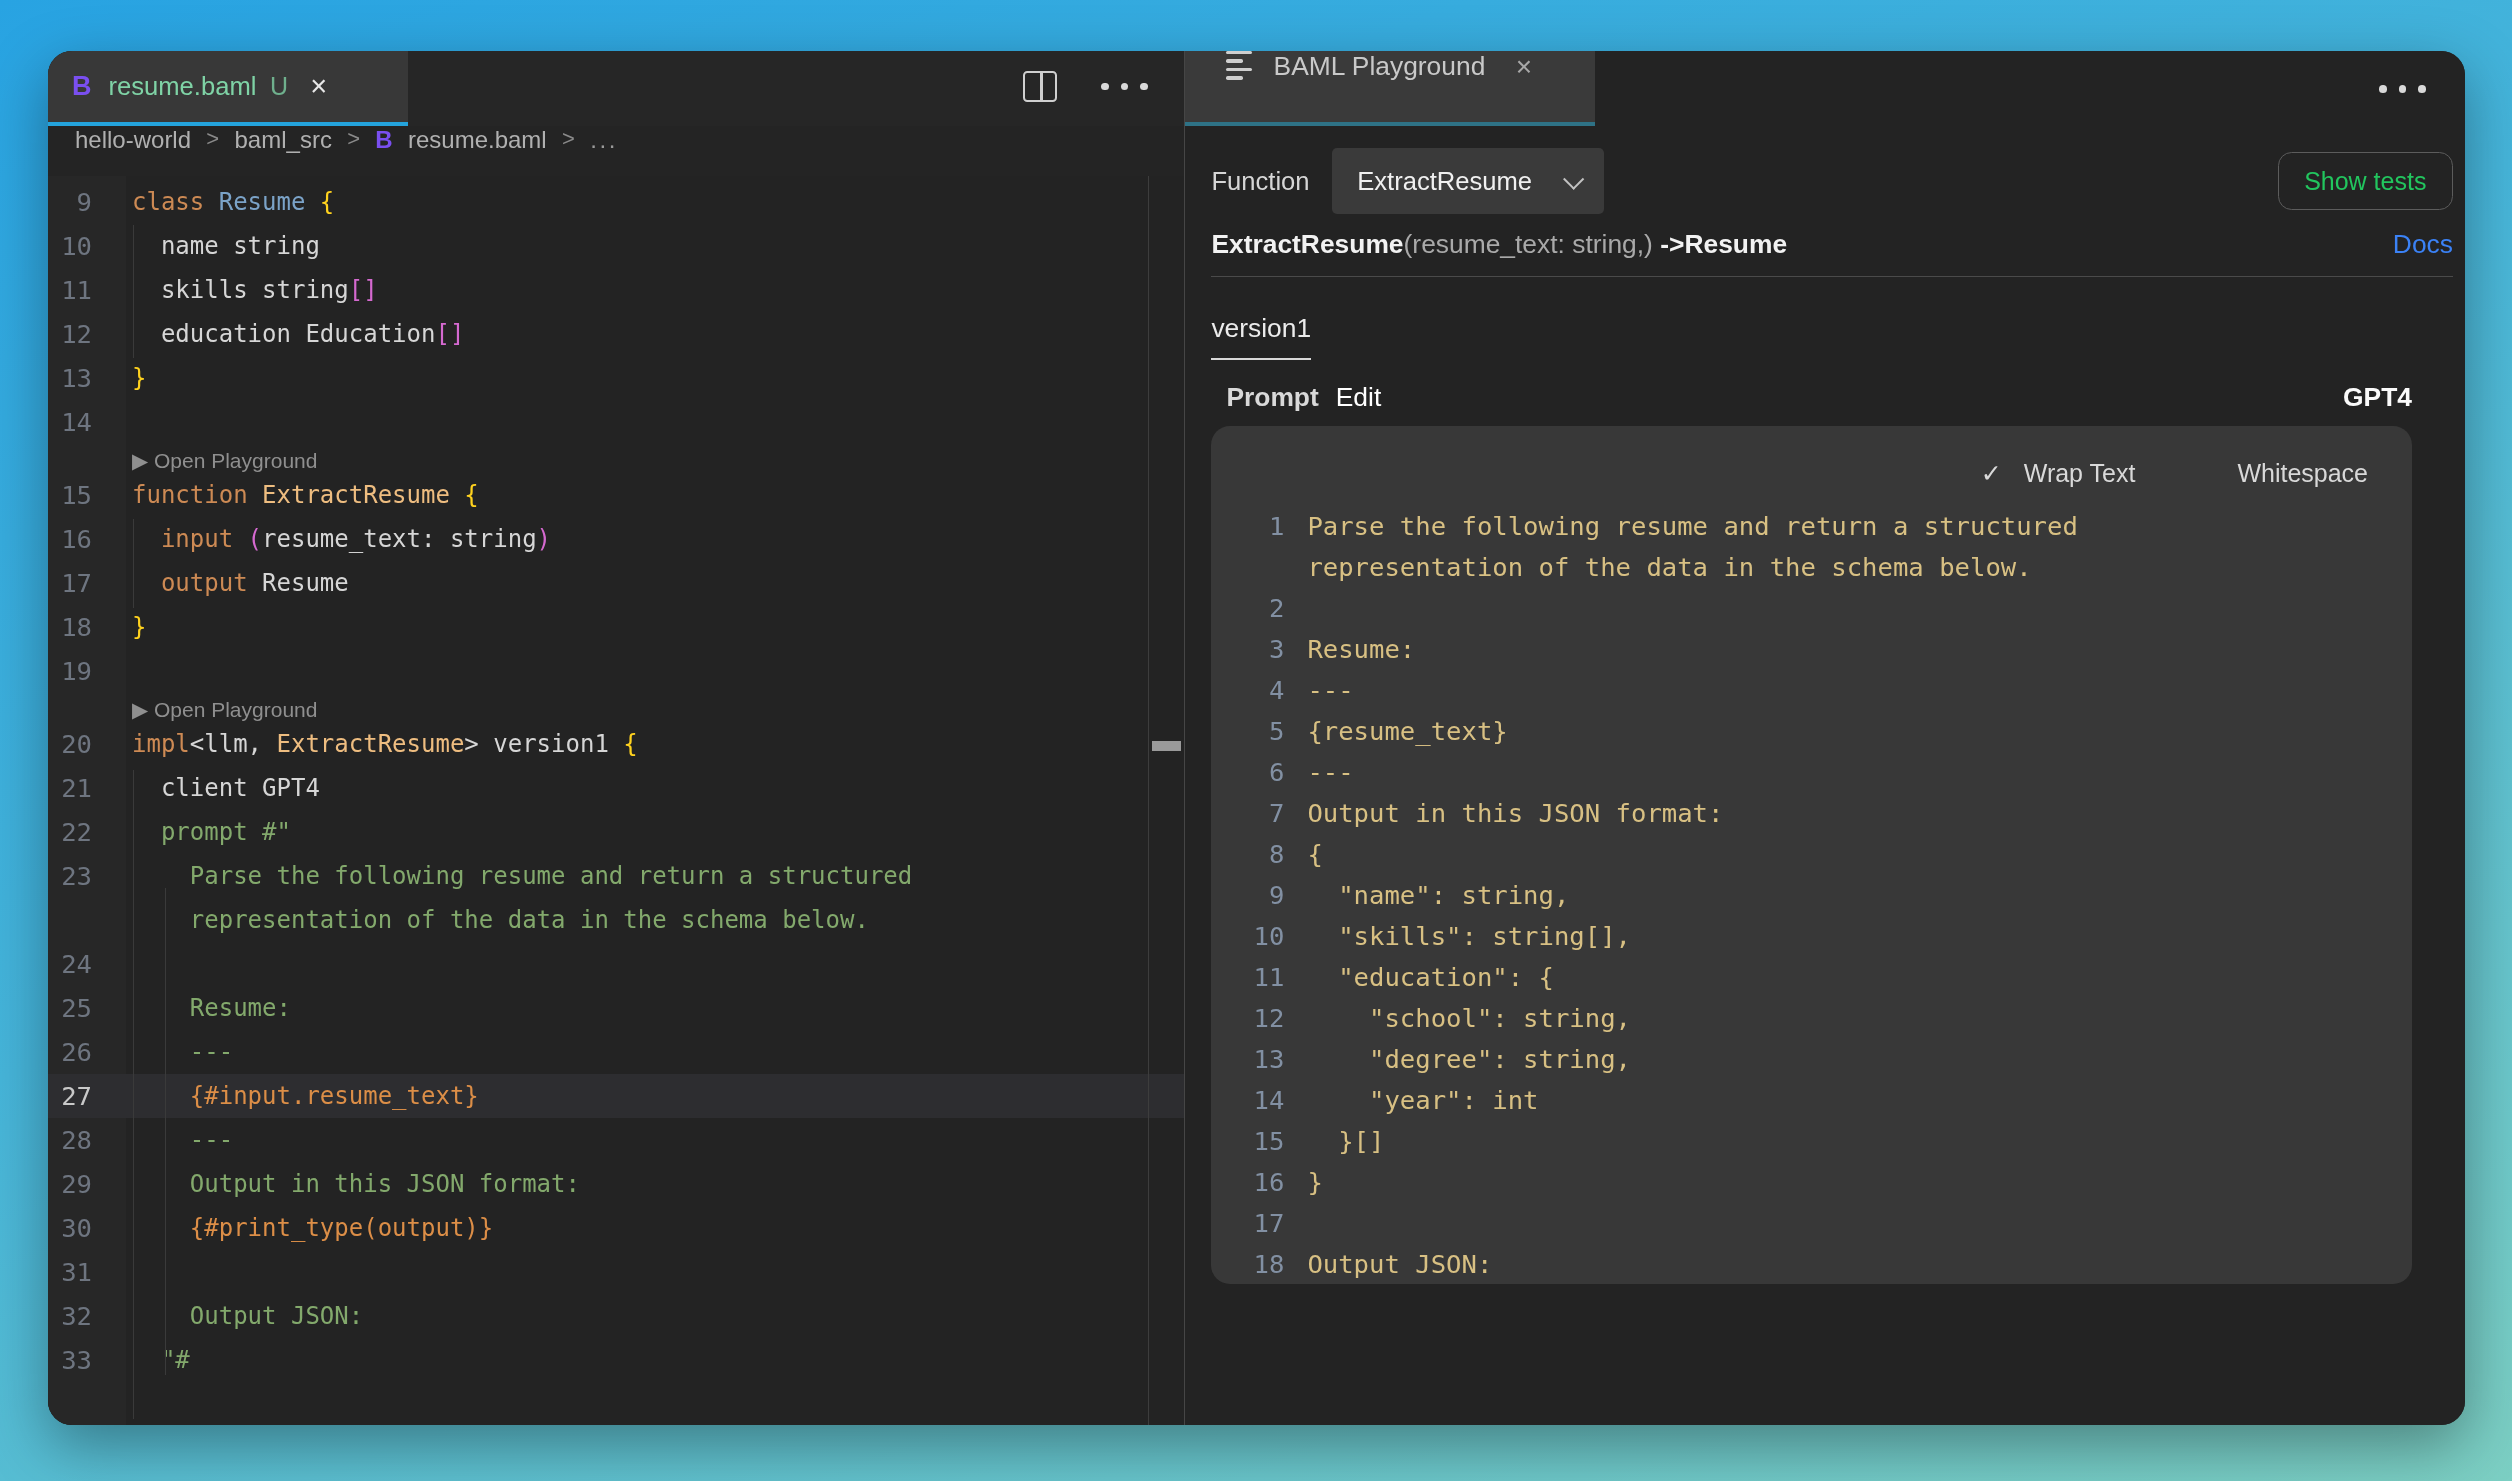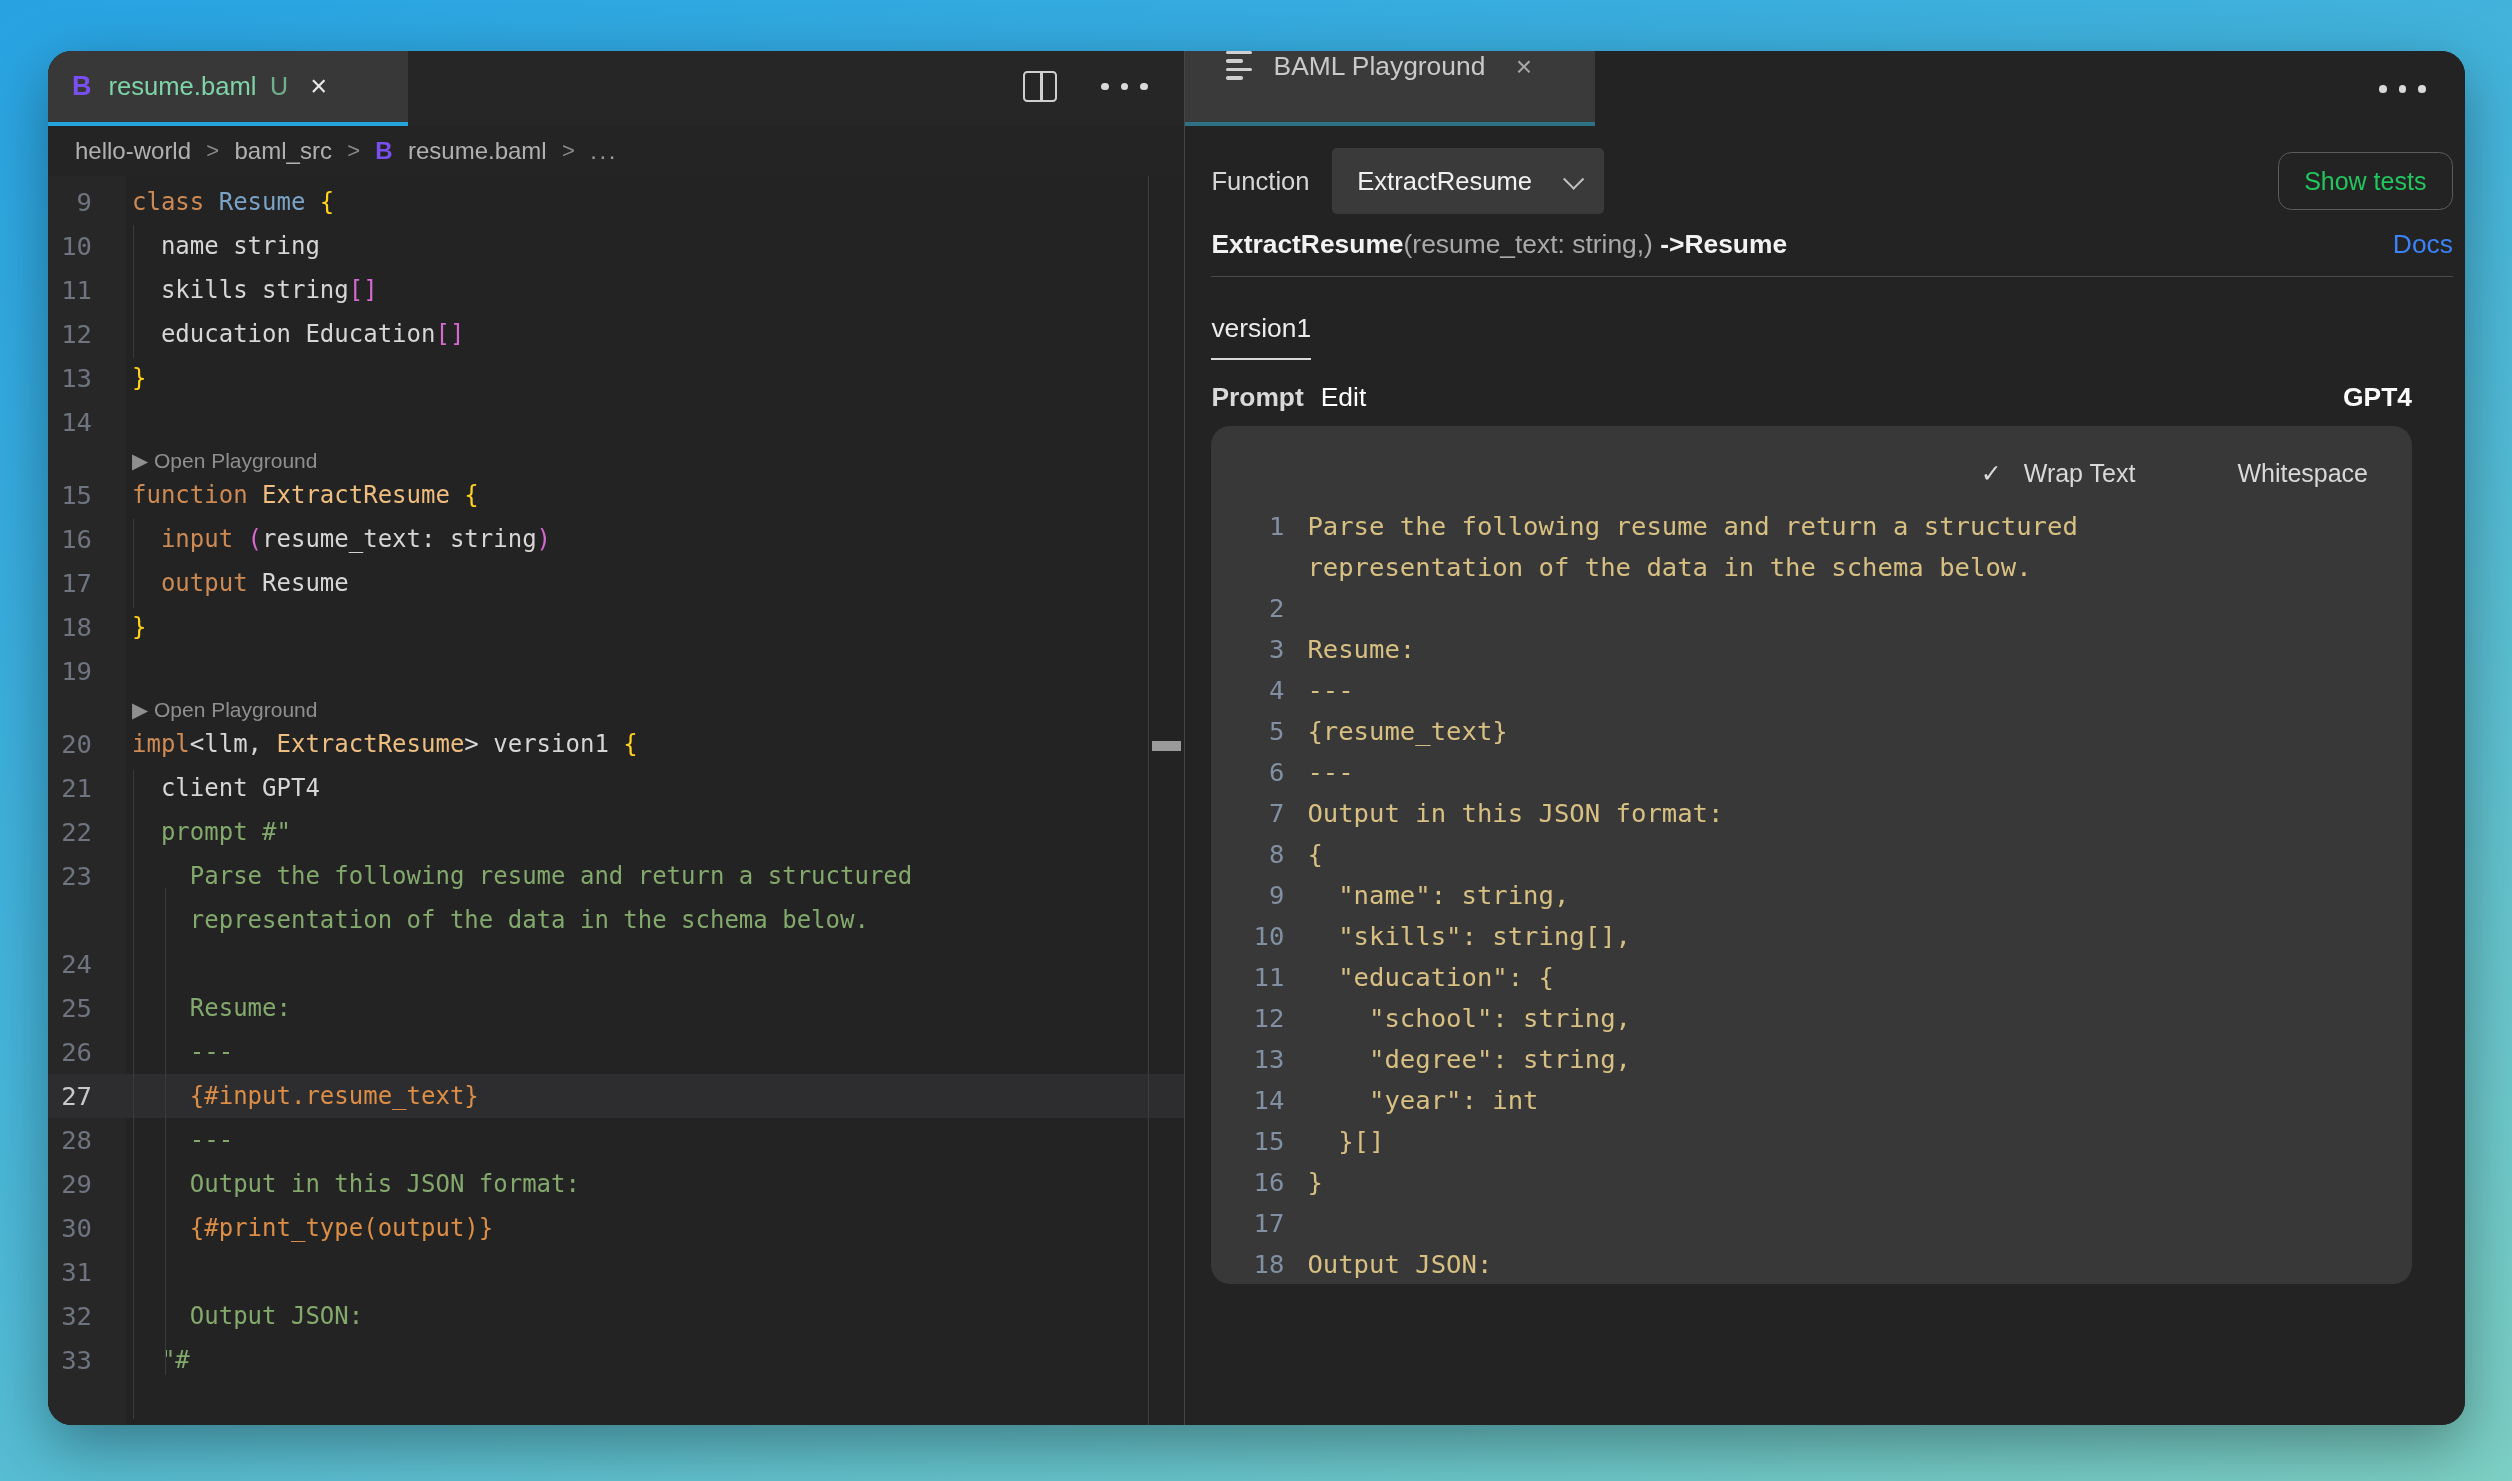--- a/index.html
+++ b/index.html
@@ -24,21 +24,21 @@
   .bicon { font-weight:bold; font-size:27px; color:#7a4ff0; }
   .tab-label { font-size:25.6px; color:#7fd3a6; }
   .git-u { font-size:25px; color:#6fb08d; margin-left:-3.4px; }
   .close-x { font-size:29px; color:#e8e8e8; line-height:1; margin-left:5.1px; }
   .tab-actions { position:absolute; right:36px; top:0; height:71px; display:flex; align-items:center; gap:44px; }
   .split-icon { width:34px; height:31px; border:2.6px solid #cfcfcf; border-radius:4.3px; position:relative; }
   .split-icon::after { content:""; position:absolute; left:50%; top:0; bottom:0; width:2.6px; background:#cfcfcf; }
   .dots { display:flex; gap:12px; align-items:center; }
   .dots i { width:7.7px; height:7.7px; border-radius:50%; background:#d9d9d9; }
   .breadcrumb {
-    height:50px; background:#242424; display:flex; align-items:center;
+    height:50px; background:#242424; display:flex; align-items:flex-start;
     padding-left:27px; gap:15.3px; font-size:24px; color:#b0b0b0; flex:none;
   }
   .bc-sep { color:#8a8a8a; font-size:22px; }
   .bc-icon { font-weight:bold; font-size:24px; color:#7a4ff0; }
   .bc-dots { color:#9a9a9a; letter-spacing:2.6px; }
   .editor-body { position:relative; flex:1; background:#232323; overflow:hidden;
     font-family:"DejaVu Sans Mono", monospace; padding-top:4.3px; }
   .gutter-strip { position:absolute; left:0; top:0; bottom:0; width:78px; background:#272727; }
   .code-row { position:relative; display:flex; height:44px; align-items:center; }
   .code-row.hl { background:#2d2d30; }
@@ -81,21 +81,21 @@
     font-family:"Liberation Sans", sans-serif; cursor:pointer; }
   .sig-row { margin-top:15.3px; display:flex; align-items:center; font-size:26.4px; }
   .sig-name, .sig-ret { font-weight:bold; color:#f2f2f2; }
   .sig-params { color:#a9a9a9; }
   .sig-arrow { color:#f2f2f2; font-weight:bold; white-space:pre; }
   .docs-link { margin-left:auto; color:#3b82f6; font-size:26.4px; cursor:pointer; }
   .hdiv { margin-top:15.3px; height:1.7px; background:#4a4a4a; flex:none; }
   .impl-tabs { margin-top:36px; }
   .impl-tab { display:inline-block; font-size:26.4px; color:#ececec; padding-bottom:13.6px;
     border-bottom:2.6px solid #d8d8d8; cursor:pointer; }
-  .prompt-row { margin-top:22px; display:flex; align-items:flex-start; gap:17px; }
+  .prompt-row { margin-top:22px; display:flex; align-items:flex-start; gap:17px;margin-left:15px; }
   .p-label { font-size:26.4px; font-weight:bold; color:#d9d9d9; }
   .e-label { font-size:26.4px; color:#ffffff; cursor:pointer; }
   .model-badge { margin-left:auto; margin-right:41px; font-size:26.4px; font-weight:bold; color:#fbfbfb; }
   .prompt-box { margin-top:13.6px; margin-right:41px; height:858px; background:#383838;
     border-radius:19px; padding:20.5px 0 0 0; overflow:hidden; }
   .pb-toolbar { display:flex; justify-content:flex-end; align-items:center; gap:102px;
     padding-right:44px; height:53px; font-size:25px; color:#d9d9d9; }
   .wrap-toggle { display:flex; align-items:center; gap:22px; cursor:pointer; }
   .ws-toggle { cursor:pointer; }
   .pb-code { margin-top:5.1px; font-family:"DejaVu Sans Mono", monospace; }

